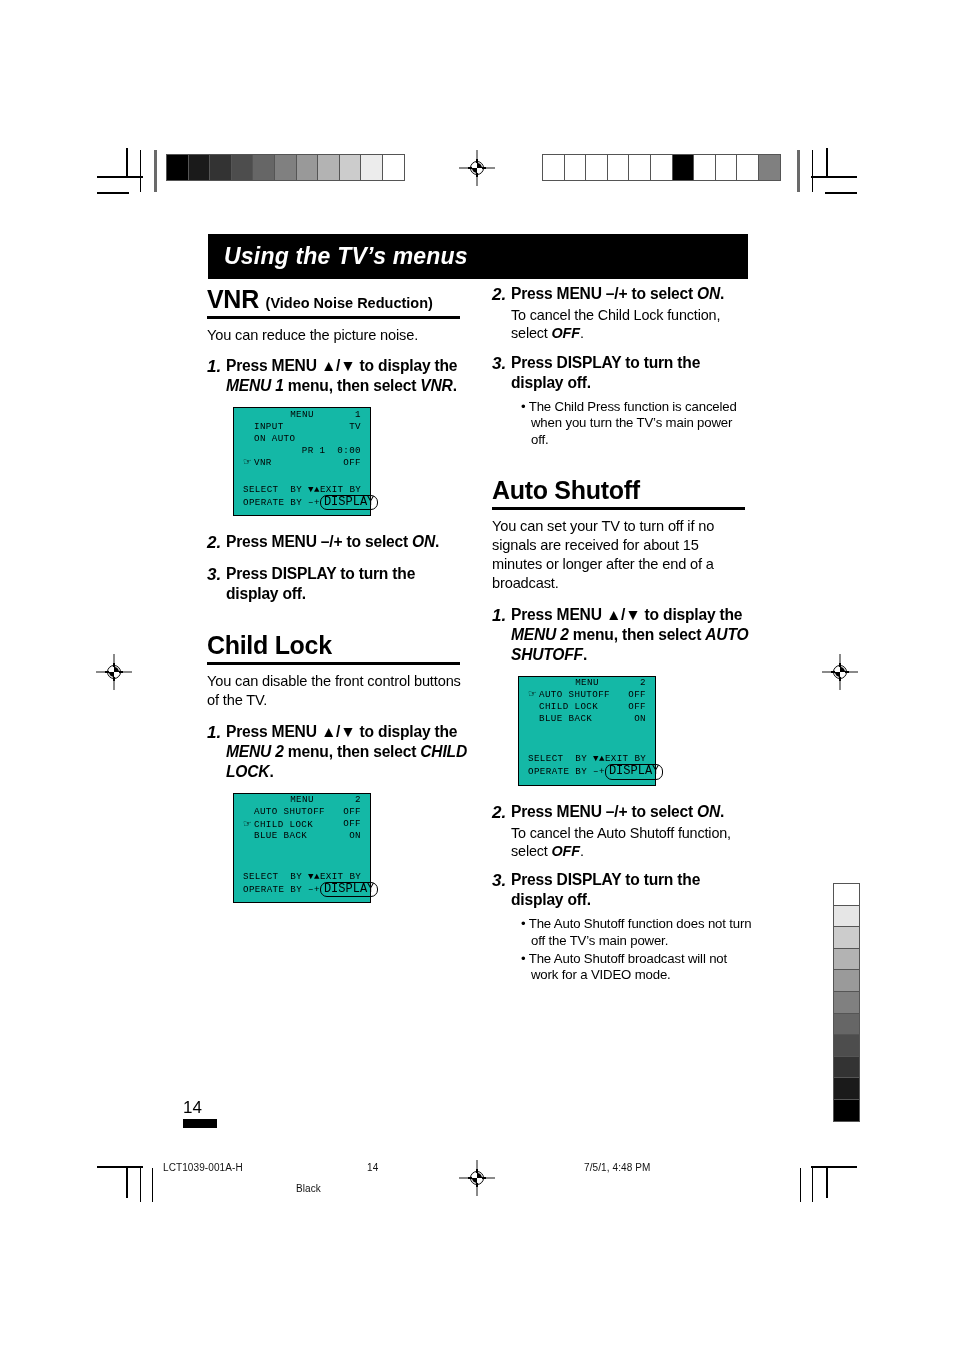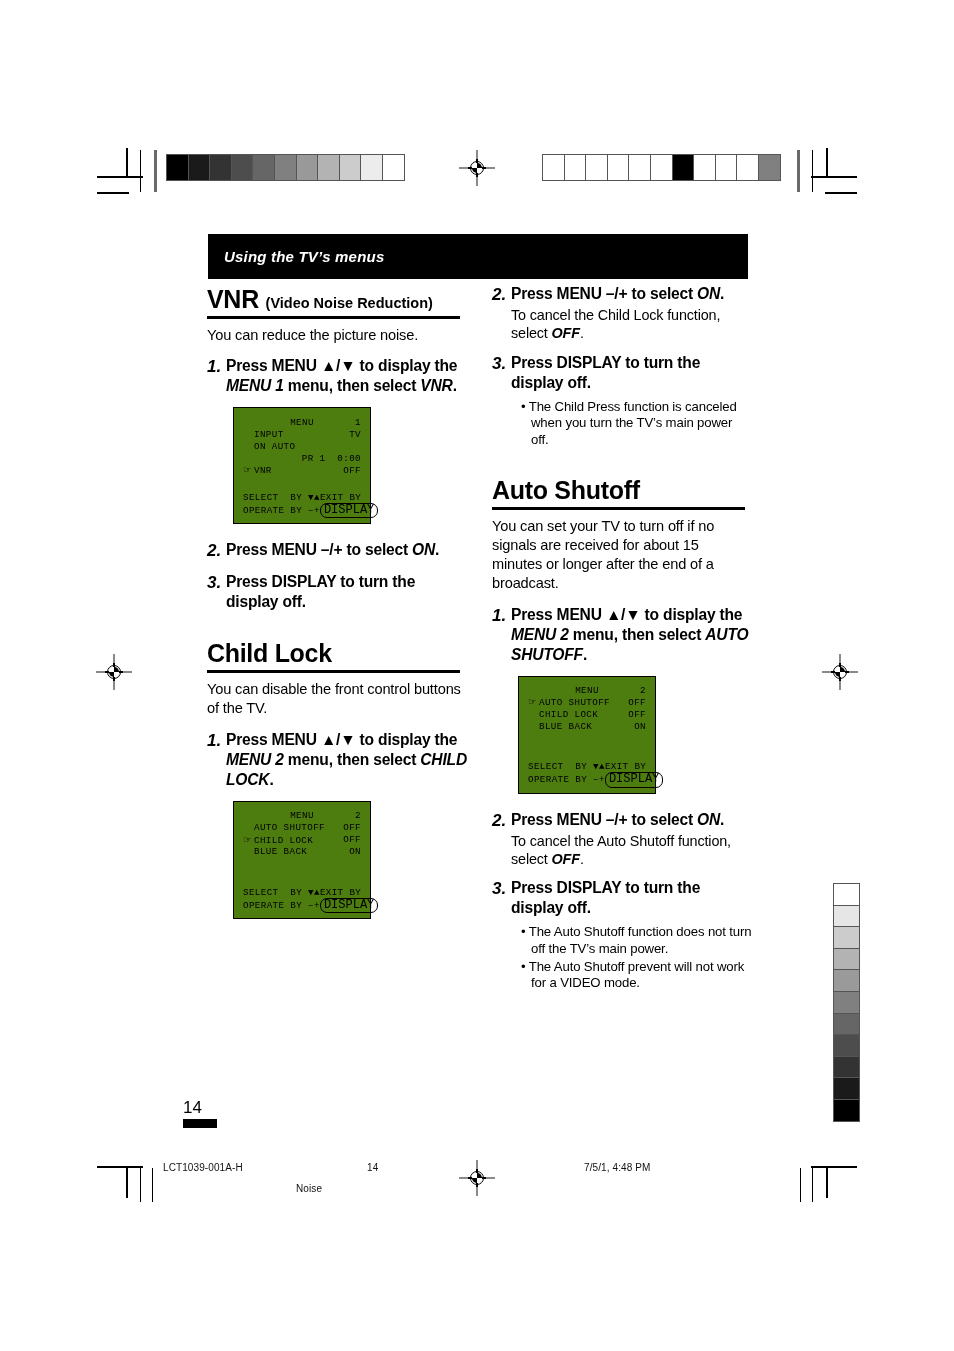--- a/index.html
+++ b/index.html
@@ -39,21 +39,21 @@
   
   .vstrip { position:absolute; display:flex; flex-direction:column; }
   .vstrip .cell { border:1.4px solid #555; margin-bottom:-1.4px; }
 
   
   .page { position:absolute; left:0; top:0; width:954px; height:1351px; }
 
   .banner {
     position:absolute; left:208px; top:234px; width:540px; height:45px;
     background:#000; color:#fff;
-    font-style: italic; font-weight: bold; font-size: 15px;
+    font-style: italic; font-weight: bold; font-size: 23px;
     display:flex; align-items:center; padding-left:16px;
     letter-spacing: .2px;
   }
 
   .col { position:absolute; width:260px; }
   .col-left { left:207px; top:286px; }
   .col-right { left:492px; top:284px; }
 
   h1.sec {
     font-size: 25px; font-weight: bold; margin:0; padding:0;
@@ -86,24 +86,24 @@
 
   ul.notes { margin: 6px 0 0 0; padding:0 0 0 10px; list-style:none; }
   ul.notes li {
     font-size: 13.2px; line-height:1.26; margin-bottom:1px;
     padding-left:10px; text-indent:-10px; letter-spacing:-0.15px;
   }
   ul.notes li:before { content:"\2022  "; }
 
   
   .osd {
-    border:1.6px solid #000; background:#4d7c0f;
+    border:1.6px solid #000; background:#14b8a6;
     font-family:"Liberation Mono","DejaVu Sans Mono",monospace;
     font-size:9.2px; line-height:1.0;
-    padding:8px 9px 6px 9px;
+    padding:0 9px 6px 9px;
     position:relative;
     letter-spacing:0.4px;
   }
   .osd-row { display:flex; height:12px; align-items:center; }
   .osd-row .k { flex:1; white-space:pre; }
   .osd-row .v { white-space:pre; }
   .osd .cur { display:inline-block; width:11px; }
   .osd .curglyph { font-family:"DejaVu Sans", sans-serif; font-size:10px; }
   .osd-foot { margin-top:2px; }
   .osd-foot .r { display:flex; height:13px; align-items:center; }
@@ -421,30 +421,30 @@
         </p>
       </div>
     </div>
 
     <div class="step" style="margin-top:10px;">
       <div class="num">3.</div>
       <div class="txt">
         <p class="lead">Press DISPLAY to turn the display off.</p>
         <ul class="notes">
           <li>The Auto Shutoff function does not turn off the TV’s main power.</li>
-          <li>The Auto Shutoff prevent will not work for a VIDEO mode.</li>
+          <li>The Auto Shutoff broadcast will not work for a VIDEO mode.</li>
         </ul>
       </div>
     </div>
 
   </div>
 
   <div class="pageno">
     <div class="n">14</div>
     <div class="bar"></div>
   </div>
 
   <div class="foot" style="left:163px; top:1162px;">LCT1039-001A-H</div>
   <div class="foot" style="left:367px; top:1162px;">14</div>
-  <div class="foot" style="left:296px; top:1183px;">Noise</div>
+  <div class="foot" style="left:296px; top:1183px;">Black</div>
   <div class="foot" style="left:584px; top:1162px;">7/5/1, 4:48 PM</div>
 
 </div>
 
 </body></html>

